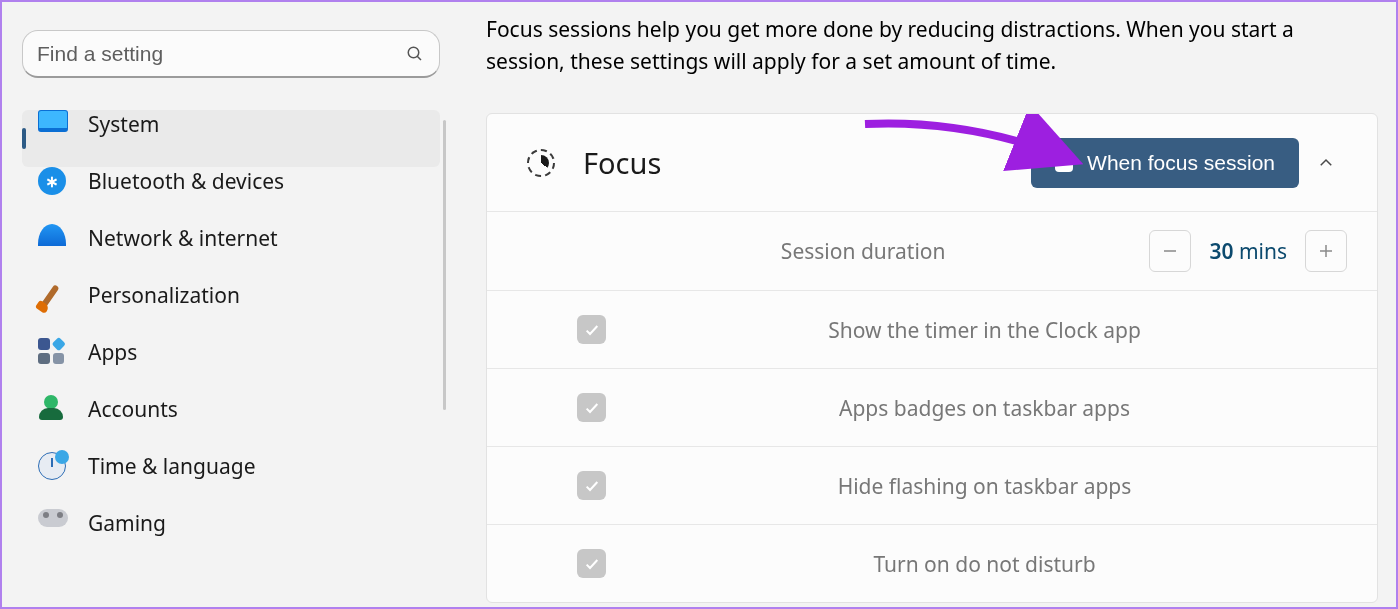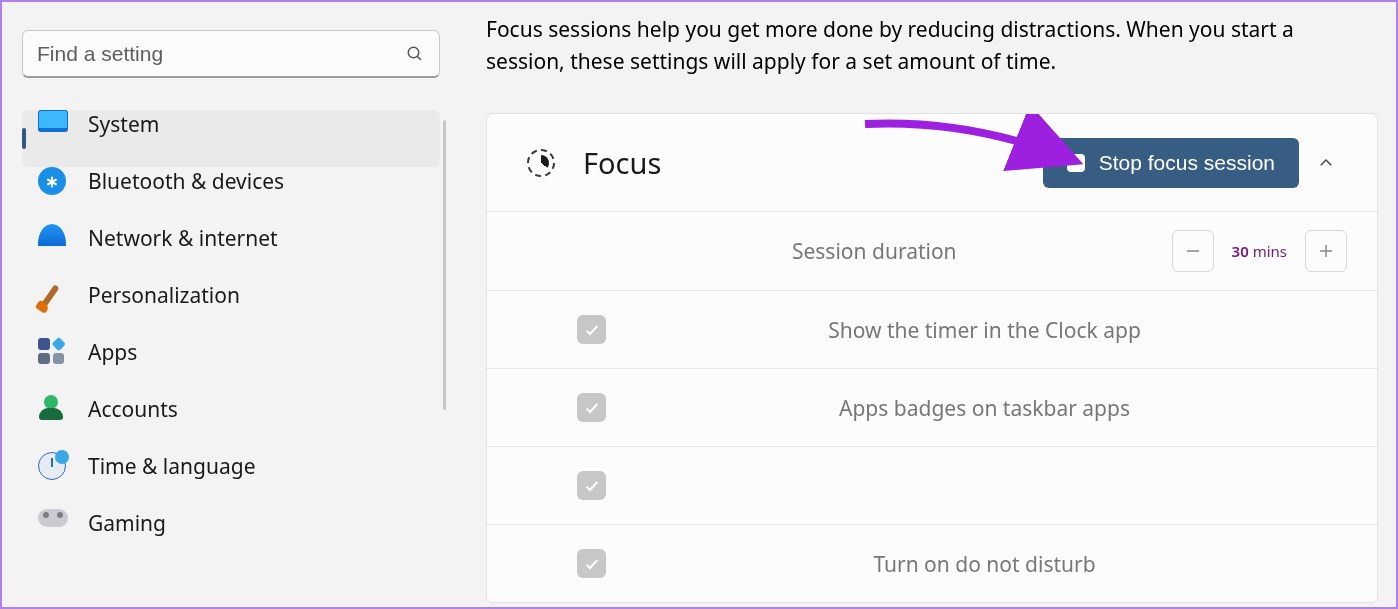--- a/index.html
+++ b/index.html
@@ -19,21 +19,21 @@
     width: 448px;
     padding: 28px 9px 0 20px;
   }
 
   
   .search-wrap {
     height: 48px;
     background: #fbfbfb;
     border: 1px solid #c8c8c8;
     border-bottom: 2px solid #9b9b9b;
-    border-radius: 6px;
+    border-radius: 16px;
     display: flex;
     align-items: center;
     padding: 0 15px 0 14px;
     margin-bottom: 32px;
     width: 418px;
   }
   .search-wrap input {
     flex: 1;
     border: none; outline: none;
     background: transparent;
@@ -169,21 +169,21 @@
     color:#4a4a4a; margin-left:6px; cursor:pointer;
   }
 
   .row .label { flex:1; font-size:21px; color:#777; }
   .stepper { display:flex; align-items:center; gap:18px;}
   .step-btn {
     width:42px;height:42px;border:1px solid #d7d7d7;border-radius:6px;
     background:#fcfcfc; color:#8a8a8a; display:flex;align-items:center;justify-content:center;
     cursor:pointer;
   }
-  .step-val { font-size:15px; color:#701a75; }
+  .step-val { font-size:21px; color:#0c4a6e; }
   .step-val .n { font-weight:600; }
 
   .chk {
     width:29px;height:29px;border-radius:6px;background:#c7c7c7;
     display:flex;align-items:center;justify-content:center;margin-right:16px;
     color:#fff;
   }
 
   
   .arrow {
@@ -270,21 +270,21 @@
   <p class="intro">Focus sessions help you get more done by reducing distractions. When you start a session, these settings will apply for a set amount of time.</p>
 
   <section class="card">
     <header class="card-header">
       <div class="focus-icon-wrap">
         <span class="focus-icon"></span>
       </div>
       <div class="title">Focus</div>
       <button class="stop-btn">
         <span class="sq"></span>
-        <span>Stop focus session</span>
+        <span>When focus session</span>
       </button>
       <div class="chev">
         <svg width="18" height="18" viewBox="0 0 24 24" fill="none" stroke="currentColor" stroke-width="2">
           <polyline points="5 15 12 8 19 15"></polyline>
         </svg>
       </div>
     </header>
 
     <div class="row">
       <div class="label">Session duration</div>
@@ -322,20 +322,21 @@
           </svg>
       </span>
       <span class="label">Apps badges on taskbar apps</span>
     </div>
     <div class="row compact">
       <span class="chk">
         <svg width="16" height="16" viewBox="0 0 24 24" fill="none" stroke="currentColor" stroke-width="3">
             <polyline points="4 13 9 18 20 6"></polyline>
           </svg>
       </span>
+      <span class="label">Hide flashing on taskbar apps</span>
     </div>
     <div class="row compact">
       <span class="chk">
         <svg width="16" height="16" viewBox="0 0 24 24" fill="none" stroke="currentColor" stroke-width="3">
             <polyline points="4 13 9 18 20 6"></polyline>
           </svg>
       </span>
       <span class="label">Turn on do not disturb</span>
     </div>
   </section>

